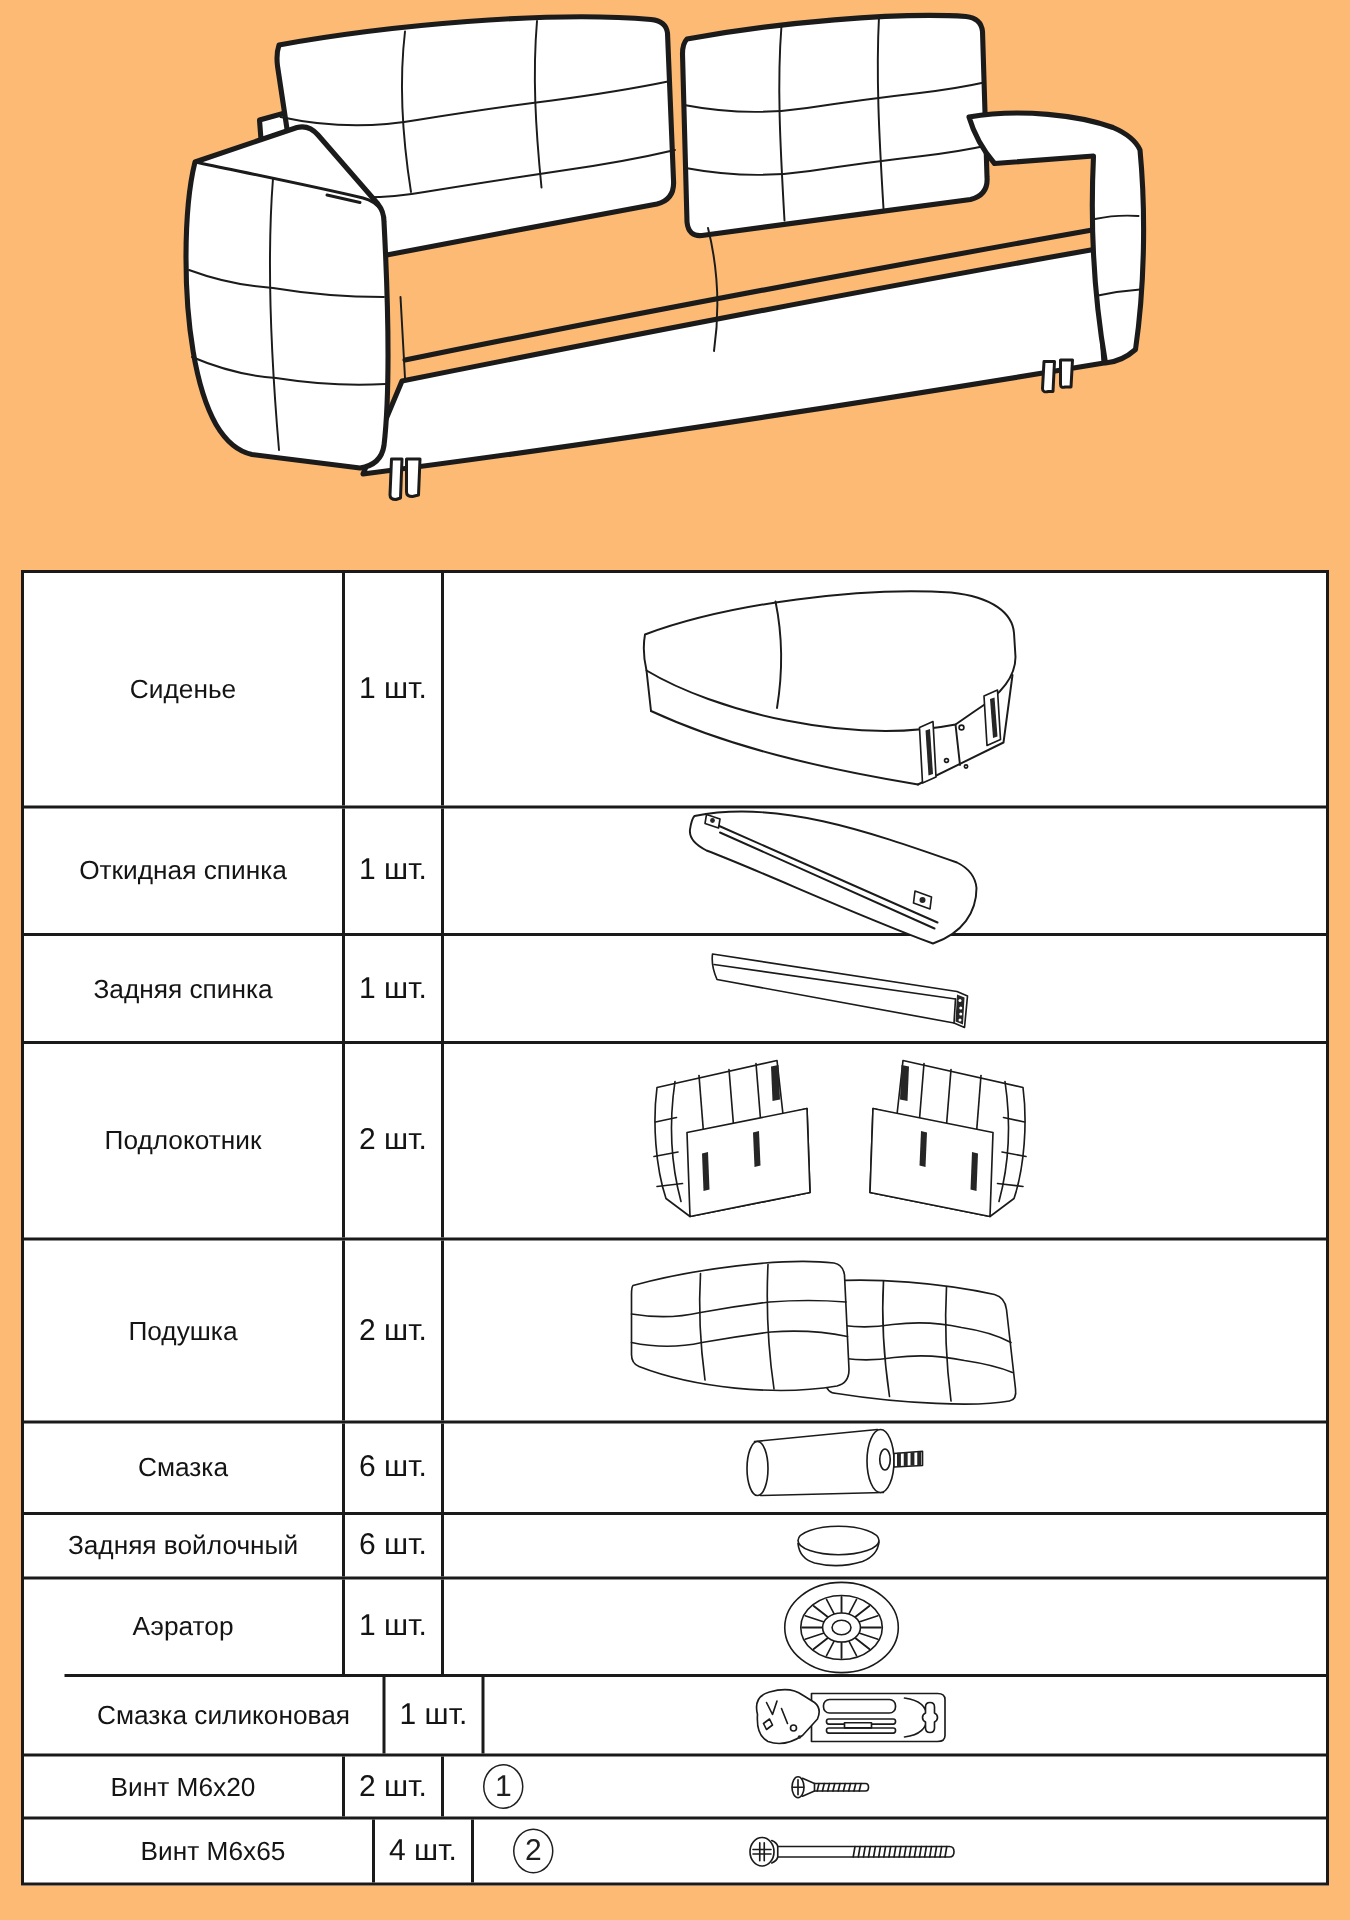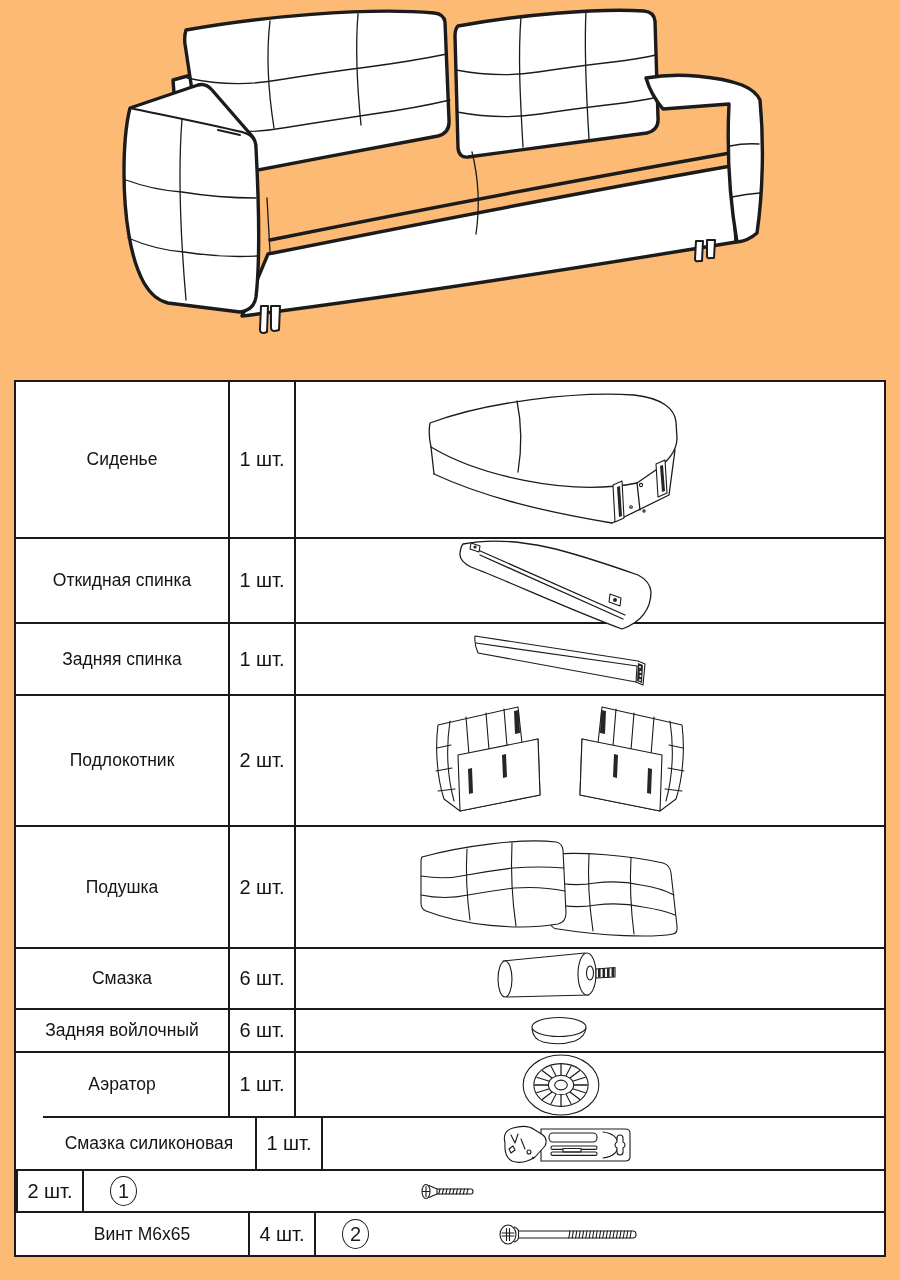--- a/index.html
+++ b/index.html
@@ -272,20 +272,21 @@
           <rect class="lnw thin" x="52" y="25" width="46" height="3.4" rx="1.5"></rect>
           <rect class="lnw thin" x="52" y="31" width="46" height="3.4" rx="1.5"></rect>
           <rect class="lnw thin" x="64" y="27.5" width="18" height="3.4"></rect>
           <path class="ln thin" d="M104,11 Q119,13 119,24 Q119,35 104,37"></path>
           <path class="lnw thin" d="M121,14 Q124,14 124,17 L124,21 Q126,22 126,24 Q126,26 124,27 L124,31 Q124,34 121,34 Q118,34 118,31 L118,27 Q116,26 116,24 Q116,22 118,21 L118,17 Q118,14 121,14 Z"></path>
         </svg>
       </div>
     </div>
 
     <div class="trow" style="height:42px;">
+      <div class="cell cell-name">Винт М6х20</div>
       <div class="cell cell-qty">2 шт.</div>
       <div class="cell cell-illus">
         <div class="marker">1</div>
         <svg width="56" height="17" viewBox="0 0 56 17" style="transform:translateX(-36px);">
           <ellipse class="lnw thin" cx="6" cy="8.5" rx="4" ry="7"></ellipse>
           <path class="ln thin" d="M6,3.5 L6,13.5 M2.5,8.5 L9.5,8.5"></path>
           <path class="ln thin" d="M9,2.5 L17,6 M9,14.5 L17,11"></path>
           <path class="lnw thin" d="M17,6 L51,6 Q53,6 53,8.5 Q53,11 51,11 L17,11 Z"></path>
           <g class="ln thin">
             <line x1="20" y1="6" x2="18.8" y2="11"></line>

